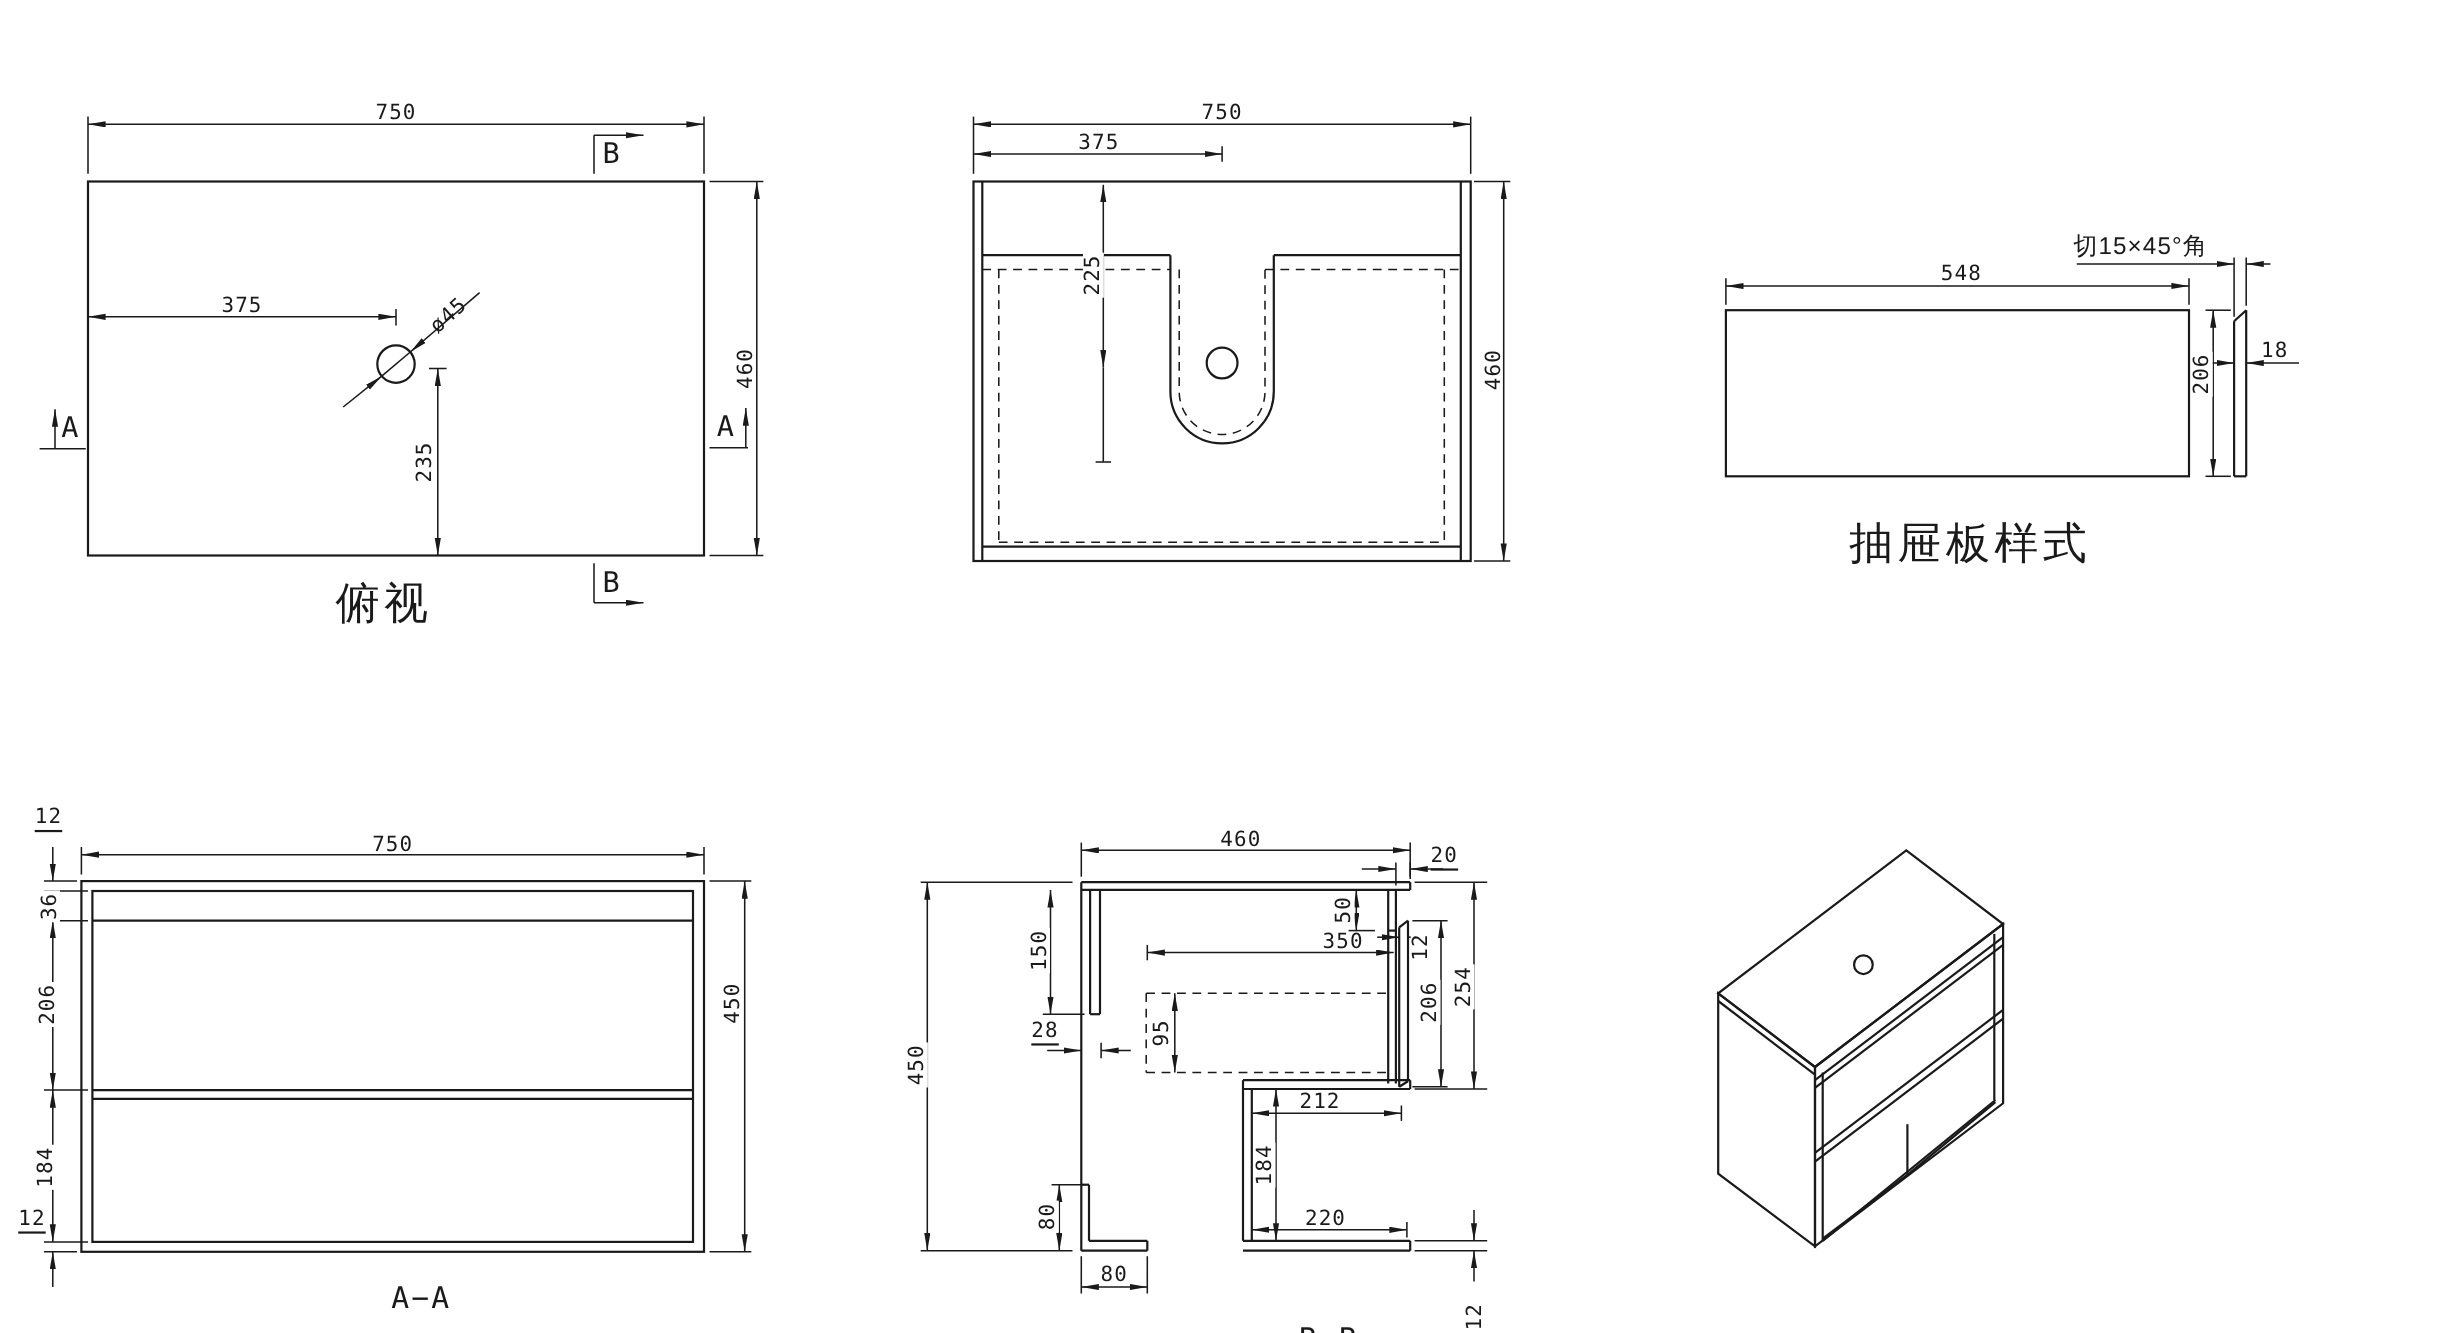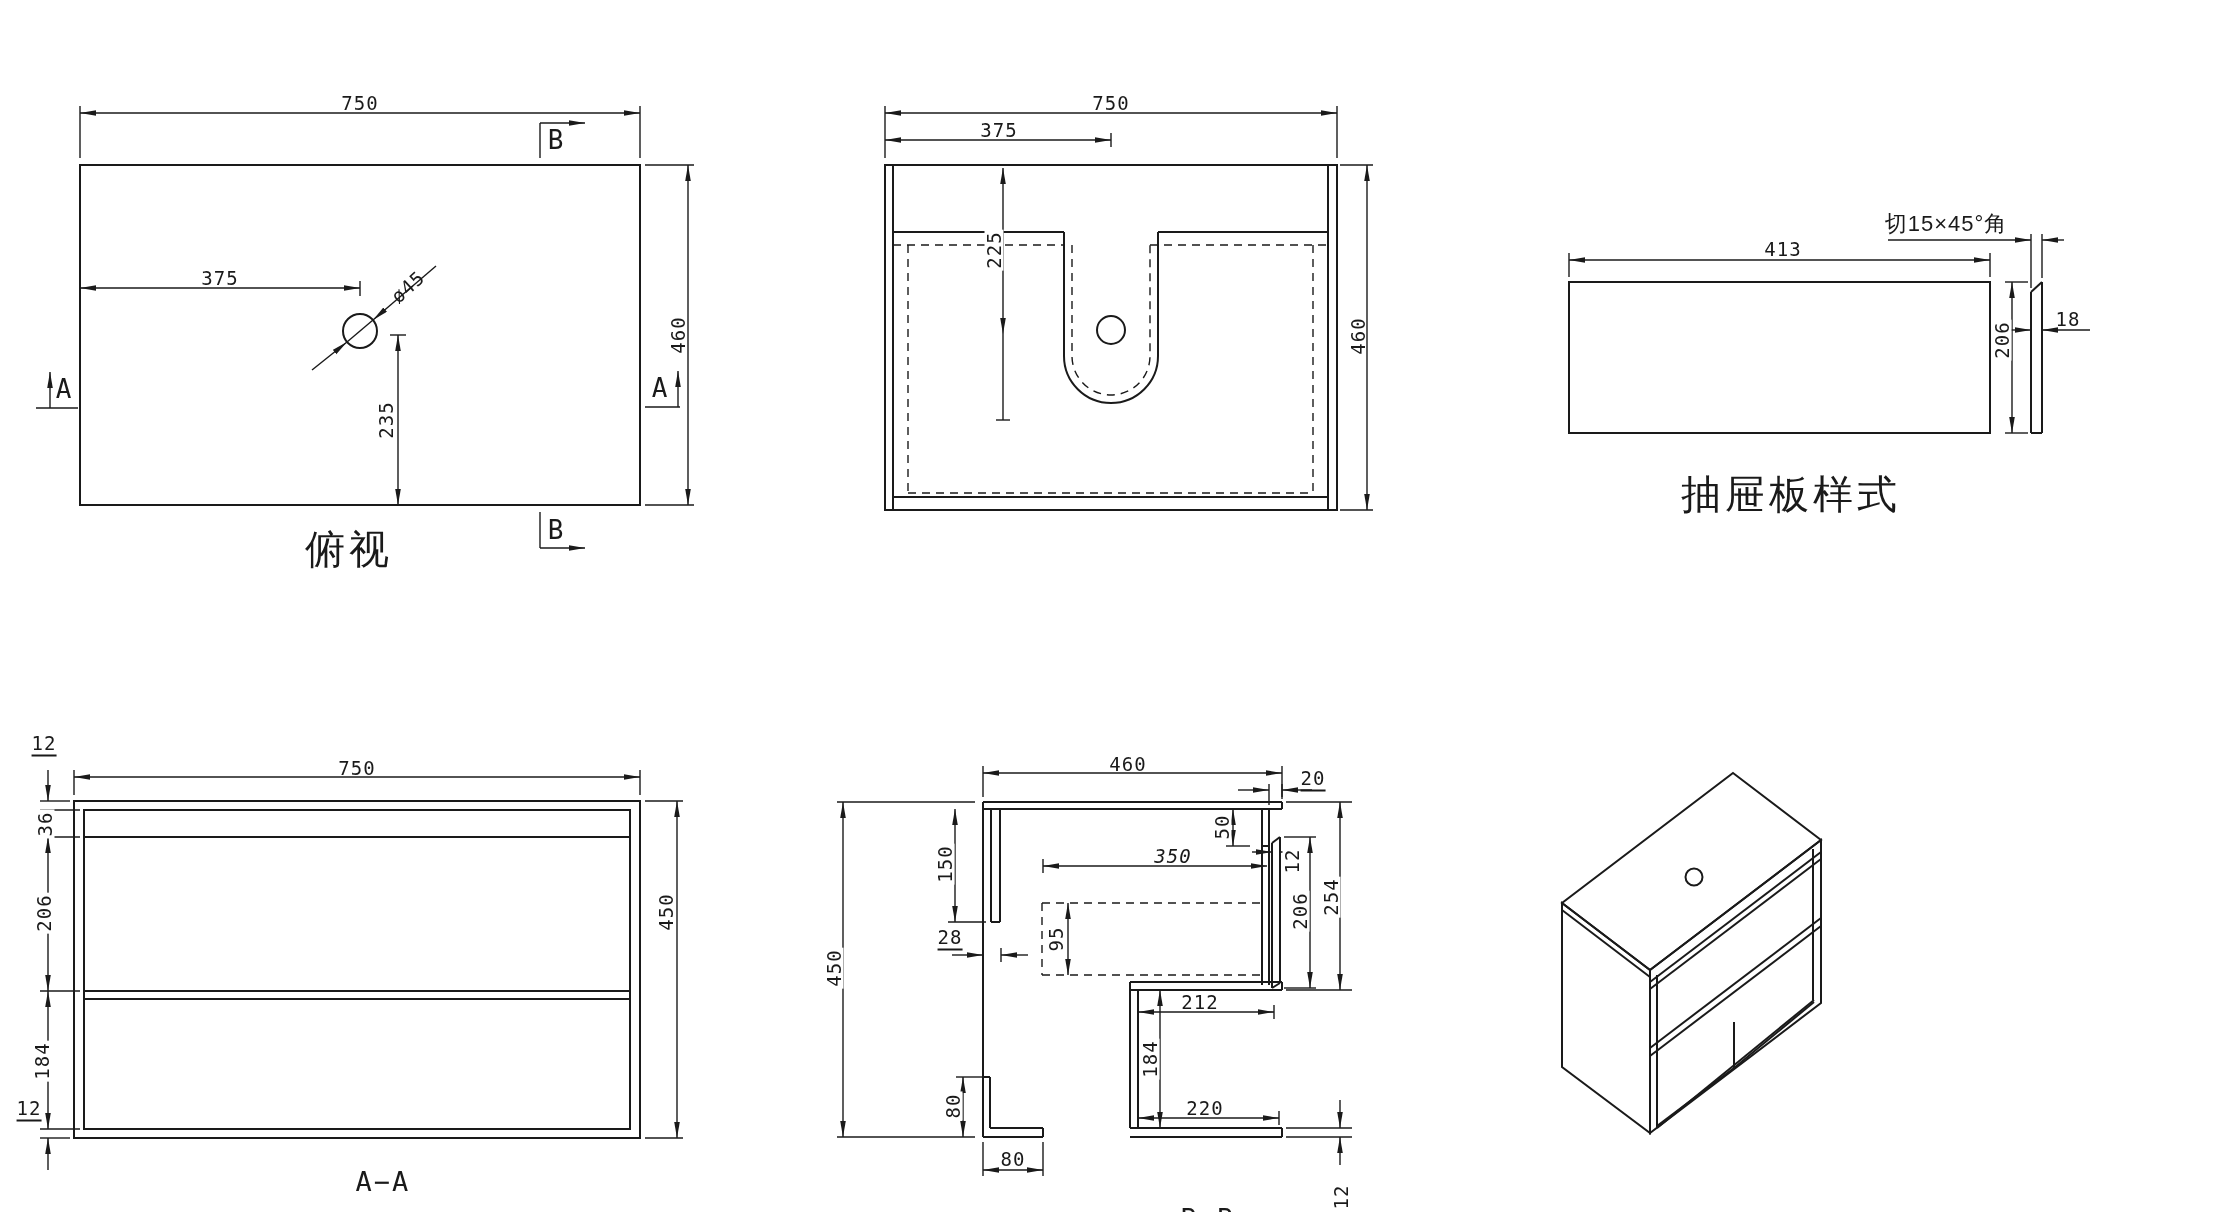--- a/index.html
+++ b/index.html
@@ -274,41 +274,41 @@
 <span class="lbl mk" style="left:660px;top:388px;">A</span>
 <span class="lbl mk" style="left:556px;top:140px;">B</span>
 <span class="lbl mk" style="left:556px;top:530px;">B</span>
 <span class="lbl cjk" style="left:349px;top:549px;text-align:center;">俯视</span>
 
 <span class="lbl" style="left:1111px;top:103px;">750</span>
 <span class="lbl" style="left:999px;top:130px;">375</span>
 <span class="lbl r90 bgw" style="left:994px;top:250px;">225</span>
 <span class="lbl r90" style="left:1358px;top:336px;">460</span>
 
-<span class="lbl" style="left:1783px;top:249px;">413</span>
+<span class="lbl" style="left:1783px;top:249px;">548</span>
 <span class="lbl note" style="left:1946px;top:224px;">切15×45°角</span>
 <span class="lbl r90 bgw" style="left:2002px;top:340px;">206</span>
 <span class="lbl" style="left:2068px;top:319px;">18</span>
 <span class="lbl cjk" style="left:1791px;top:494px;">抽屉板样式</span>
 
 <span class="lbl" style="left:357px;top:768px;">750</span>
 <span class="lbl r90" style="left:666px;top:912px;">450</span>
 <span class="lbl u" style="left:44px;top:745px;">12</span>
 <span class="lbl r90 bgw" style="left:45px;top:824px;">36</span>
 <span class="lbl r90 bgw" style="left:44px;top:913px;">206</span>
 <span class="lbl r90 bgw" style="left:42px;top:1061px;">184</span>
 <span class="lbl u" style="left:29px;top:1110px;">12</span>
 <span class="lbl sec" style="left:383px;top:1181px;">A−A</span>
 
 <span class="lbl" style="left:1128px;top:764px;">460</span>
 <span class="lbl r90 bgw" style="left:834px;top:968px;">450</span>
 <span class="lbl u" style="left:1313px;top:780px;">20</span>
 <span class="lbl r90 bgw" style="left:1222px;top:827px;">50</span>
 <span class="lbl r90 bgw" style="left:945px;top:864px;">150</span>
-<span class="lbl" style="left:1173px;top:856px;font-style:italic;">350</span>
+<span class="lbl" style="left:1221px;top:856px;">350</span>
 <span class="lbl u" style="left:950px;top:939px;text-align:center;">28</span>
 <span class="lbl r90 bgw" style="left:1056px;top:939px;">95</span>
 <span class="lbl r90 bgw" style="left:1292px;top:861px;">12</span>
 <span class="lbl r90 bgw" style="left:1300px;top:911px;">206</span>
 <span class="lbl r90 bgw" style="left:1331px;top:897px;">254</span>
 <span class="lbl" style="left:1200px;top:1002px;">212</span>
 <span class="lbl r90 bgw" style="left:1150px;top:1059px;">184</span>
 <span class="lbl" style="left:1205px;top:1108px;text-align:center;">220</span>
 <span class="lbl r90 bgw" style="left:953px;top:1106px;">80</span>
 <span class="lbl" style="left:1013px;top:1159px;">80</span>

